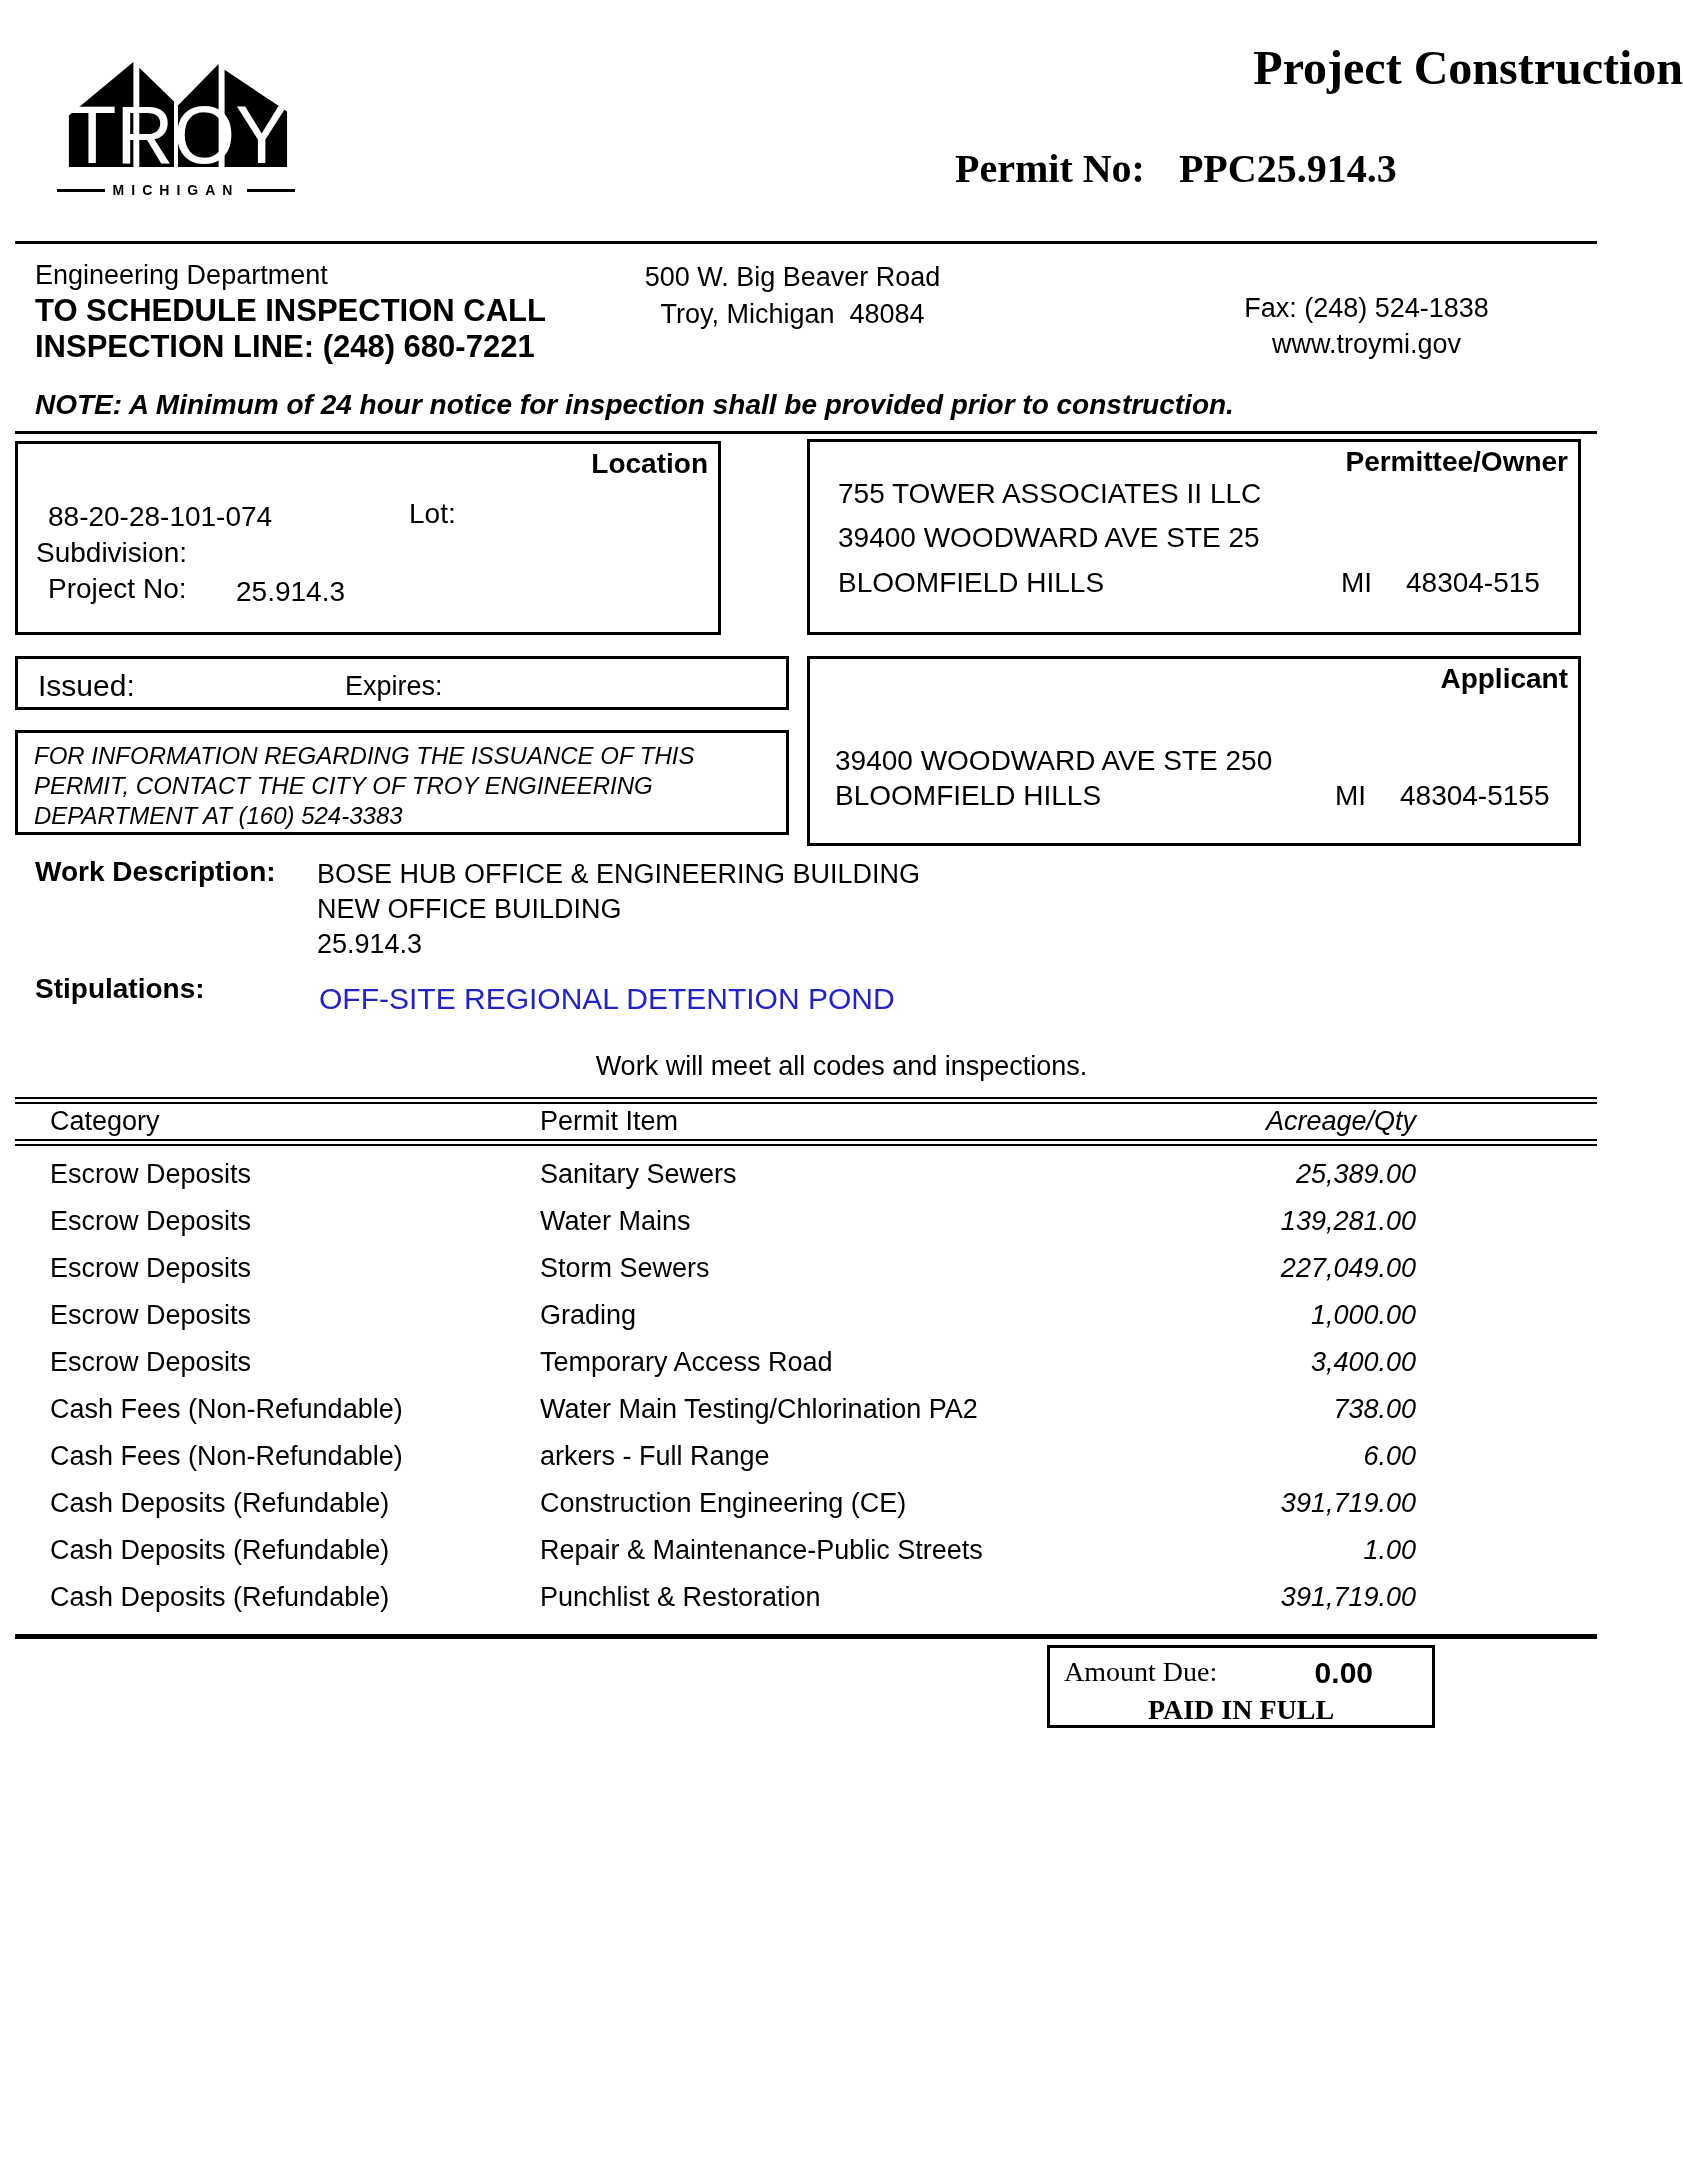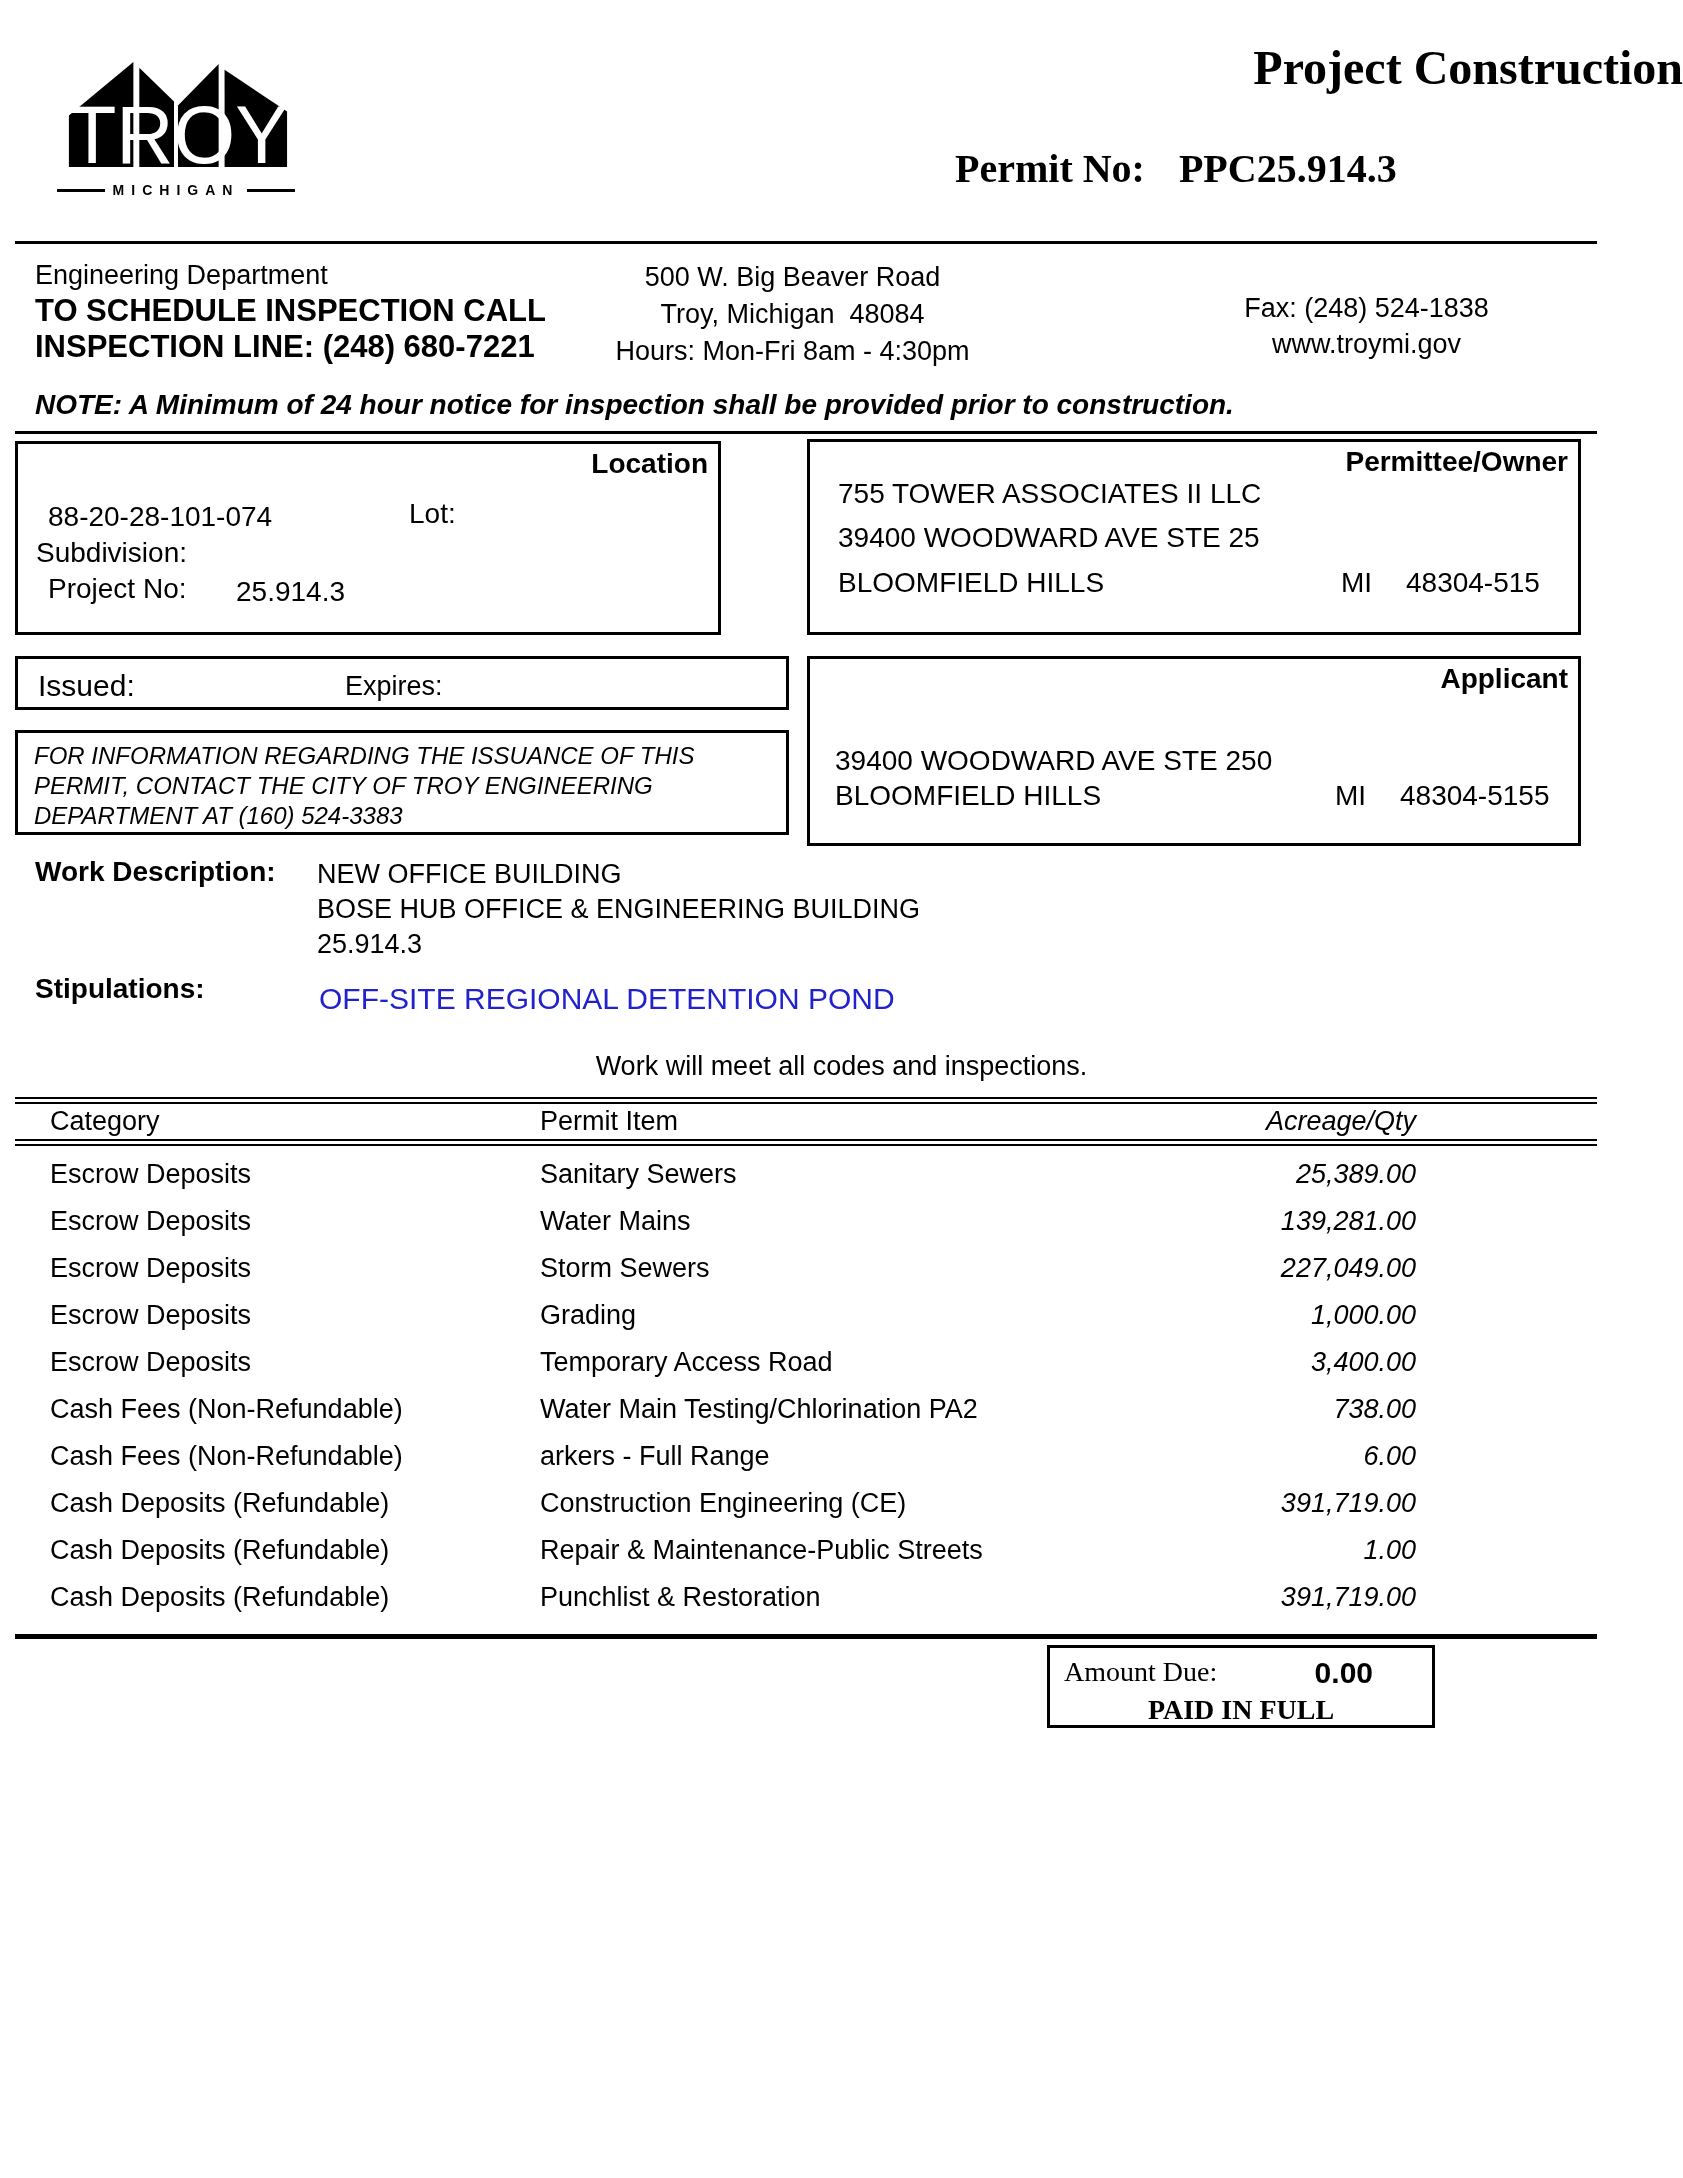--- a/index.html
+++ b/index.html
@@ -89,21 +89,20 @@
   <div class="hline" style="top:241px;height:3px;"></div>
 
   <div class="abs ctc-left">
     <div>Engineering Department</div>
     <div class="big">TO SCHEDULE INSPECTION CALL</div>
     <div class="big">INSPECTION LINE: (248) 680-7221</div>
   </div>
   <div class="abs ctc-mid">
     <div>500 W. Big Beaver Road</div>
     <div>Troy, Michigan&nbsp; 48084</div>
-    <div>Hours: Mon-Fri 8am - 4:30pm</div>
   </div>
   <div class="abs ctc-right">
     <div>Fax: (248) 524-1838</div>
     <div>www.troymi.gov</div>
   </div>
 
   <div class="abs note-line">NOTE: A Minimum of 24 hour notice for inspection shall be provided prior to construction.</div>
   <div class="hline" style="top:431px;height:3px;"></div>
 
   <div class="box loc-box">
@@ -140,22 +139,22 @@
   <div class="box app-box">
     <div class="box-label">Applicant</div>
     <div class="abs fs28" style="left:25px;top:86px;">39400 WOODWARD AVE STE 250</div>
     <div class="abs fs28" style="left:25px;top:121px;">BLOOMFIELD HILLS</div>
     <div class="abs fs28" style="left:525px;top:121px;">MI</div>
     <div class="abs fs28" style="left:590px;top:121px;">48304-5155</div>
   </div>
 
   <div class="abs wd-label">Work Description:</div>
   <div class="abs wd-lines">
+    <div>BOSE HUB OFFICE &amp; ENGINEERING BUILDING</div>
     <div>NEW OFFICE BUILDING</div>
-    <div>BOSE HUB OFFICE &amp; ENGINEERING BUILDING</div>
     <div>25.914.3</div>
   </div>
 
   <div class="abs st-label">Stipulations:</div>
   <div class="abs st-value" style="color: rgb(34, 34, 204);">OFF-SITE REGIONAL DETENTION POND</div>
 
   <div class="abs codes-note">Work will meet all codes and inspections.</div>
 
   <div class="dbl" style="top:1097px;"></div>
   <div class="fee-head fee-grid">

